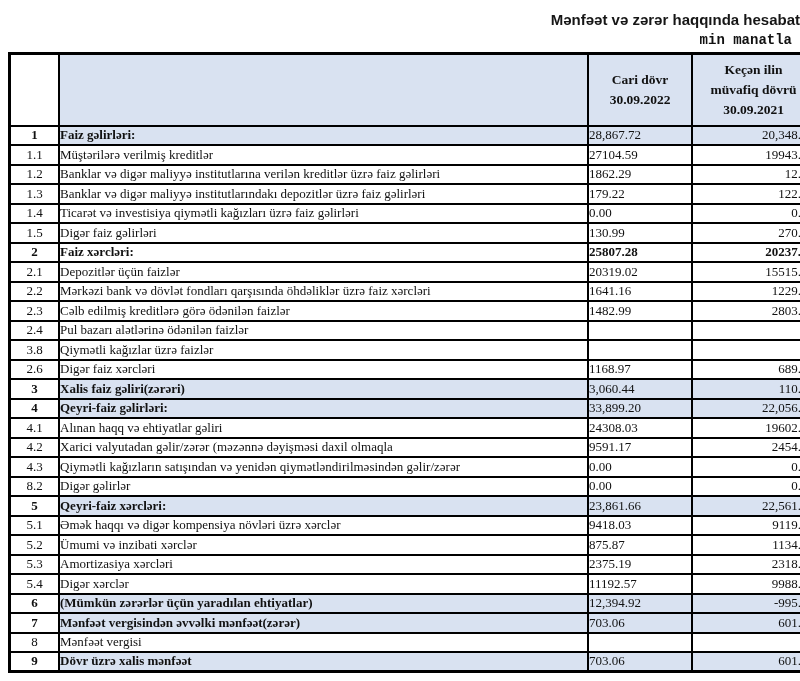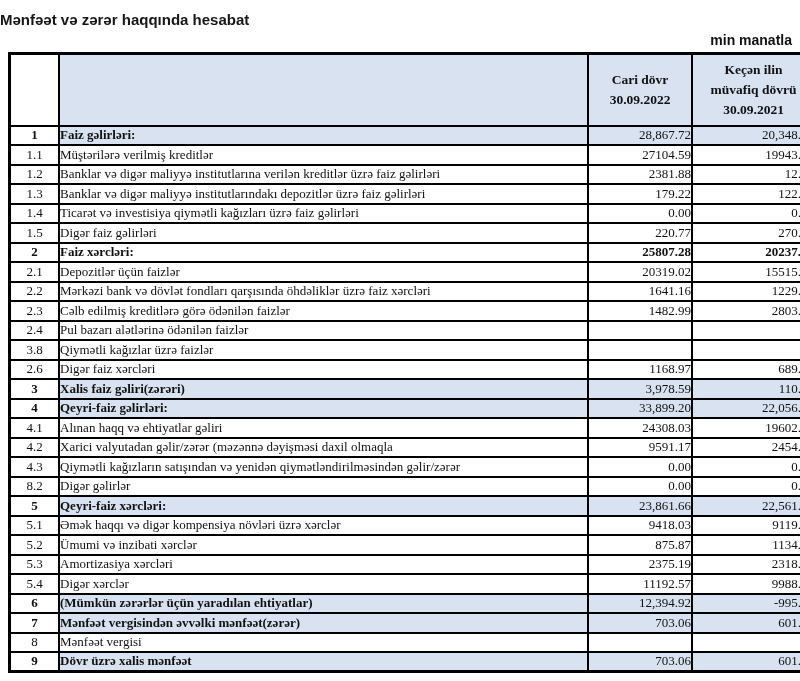--- a/index.html
+++ b/index.html
@@ -13,31 +13,31 @@
     position: relative;
     font-family: "Liberation Serif", serif;
     color: #111111;
     overflow: hidden;
   }
   .doc-title {
     position: absolute;
     top: 11px;
     left: 0;
     width: 100%;
-    text-align: left;
+    text-align: right;
     font-family: "Liberation Sans", sans-serif;
     font-weight: bold;
     font-size: 15px;
     color: #161616;
   }
   .unit-note {
     position: absolute;
     top: 32px;
     right: 8px;
-    font-family: Liberation Sans, sans-serif;
+    font-family: Liberation Mono, monospace;
     font-weight: bold;
     font-size: 14px;
   }
   table.report {
     position: absolute;
     top: 52px;
     left: 8px;
     width: 785px;
     border-collapse: collapse;
     table-layout: fixed;
@@ -50,21 +50,21 @@
     font-size: 13px;
     line-height: 1.1;
     padding: 0;
     vertical-align: middle;
   }
   tr.header-row { height: 72px; }
   tr.data-row   { height: 19.5px; }
 
   td.col-num   { width: 47px;  text-align: center; }
   td.col-label { width: 523px; padding-left: 4px; margin-top: 34px; }
-  td.col-v1    { width: 98px;  text-align: right; padding-right: 4px; }
+  td.col-v1    { width: 98px;  padding-right: 4px; }
   td.col-v2    { width: 117px; text-align: right; padding-right: 4px; }
 
   tr.header-row td.hcell {
     background: #d9e2f1;
     text-align: center;
     font-weight: bold;
     font-size: 13.5px;
     line-height: 1.45;
     white-space: normal;
     padding: 0 2px;
@@ -102,39 +102,39 @@
       </tr>
       <tr class="data-row style-normal">
         <td class="col-num">1.1</td>
         <td class="col-label">Müştərilərə verilmiş kreditlər</td>
         <td class="col-v1">27104.59</td>
         <td class="col-v2">19943.10</td>
       </tr>
       <tr class="data-row style-normal">
         <td class="col-num">1.2</td>
         <td class="col-label">Banklar və digər maliyyə institutlarına verilən kreditlər üzrə faiz gəlirləri</td>
-        <td class="col-v1">2381.88</td>
+        <td class="col-v1">1862.29</td>
         <td class="col-v2">12.09</td>
       </tr>
       <tr class="data-row style-normal">
         <td class="col-num">1.3</td>
         <td class="col-label">Banklar və digər maliyyə institutlarındakı depozitlər üzrə faiz gəlirləri</td>
         <td class="col-v1">179.22</td>
         <td class="col-v2">122.87</td>
       </tr>
       <tr class="data-row style-normal">
         <td class="col-num">1.4</td>
         <td class="col-label">Ticarət və investisiya qiymətli kağızları üzrə faiz gəlirləri</td>
         <td class="col-v1">0.00</td>
         <td class="col-v2">0.00</td>
       </tr>
       <tr class="data-row style-normal">
         <td class="col-num">1.5</td>
         <td class="col-label">Digər faiz gəlirləri</td>
-        <td class="col-v1">220.77</td>
+        <td class="col-v1">130.99</td>
         <td class="col-v2">270.53</td>
       </tr>
       <tr class="data-row style-bold">
         <td class="col-num">2</td>
         <td class="col-label">Faiz xərcləri:</td>
         <td class="col-v1">25807.28</td>
         <td class="col-v2">20237.81</td>
       </tr>
       <tr class="data-row style-normal">
         <td class="col-num">2.1</td>
@@ -168,21 +168,21 @@
       </tr>
       <tr class="data-row style-normal">
         <td class="col-num">2.6</td>
         <td class="col-label">Digər faiz xərcləri</td>
         <td class="col-v1">1168.97</td>
         <td class="col-v2">689.48</td>
       </tr>
       <tr class="data-row style-section">
         <td class="col-num">3</td>
         <td class="col-label">Xalis faiz gəliri(zərəri)</td>
-        <td class="col-v1">3,978.59</td>
+        <td class="col-v1">3,060.44</td>
         <td class="col-v2">110.78</td>
       </tr>
       <tr class="data-row style-section">
         <td class="col-num">4</td>
         <td class="col-label">Qeyri-faiz gəlirləri:</td>
         <td class="col-v1">33,899.20</td>
         <td class="col-v2">22,056.58</td>
       </tr>
       <tr class="data-row style-normal">
         <td class="col-num">4.1</td>

